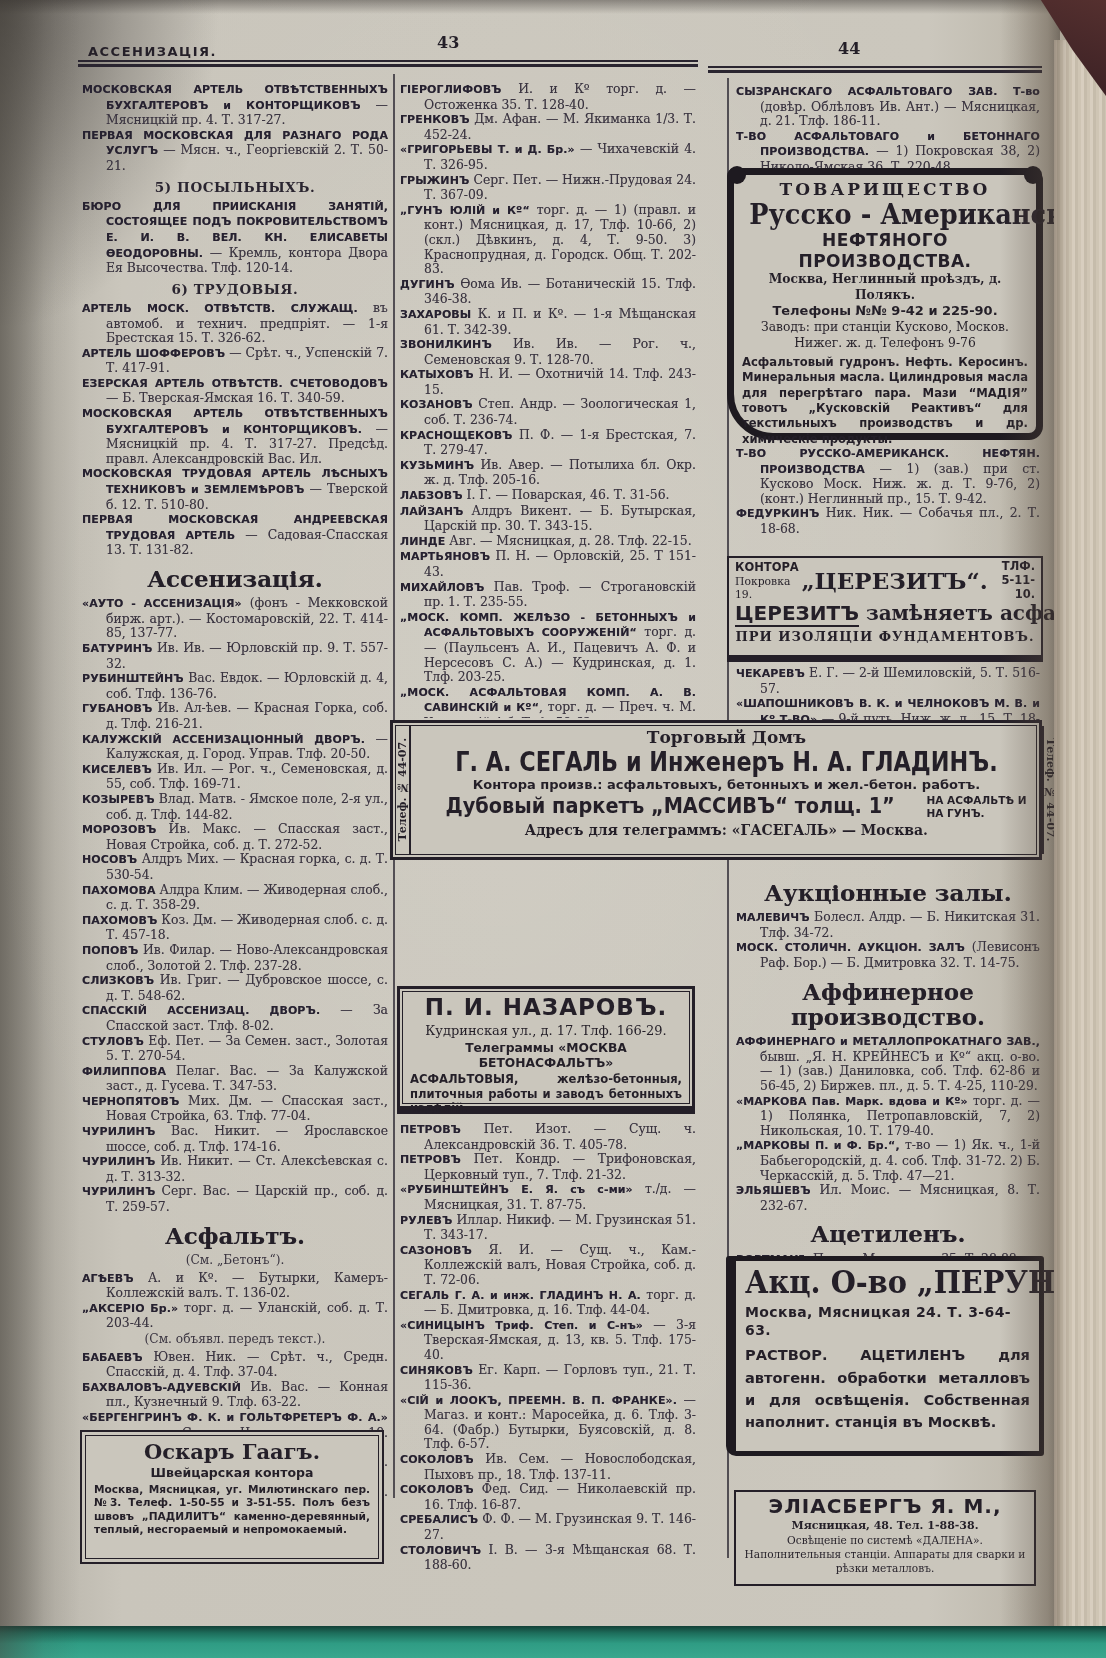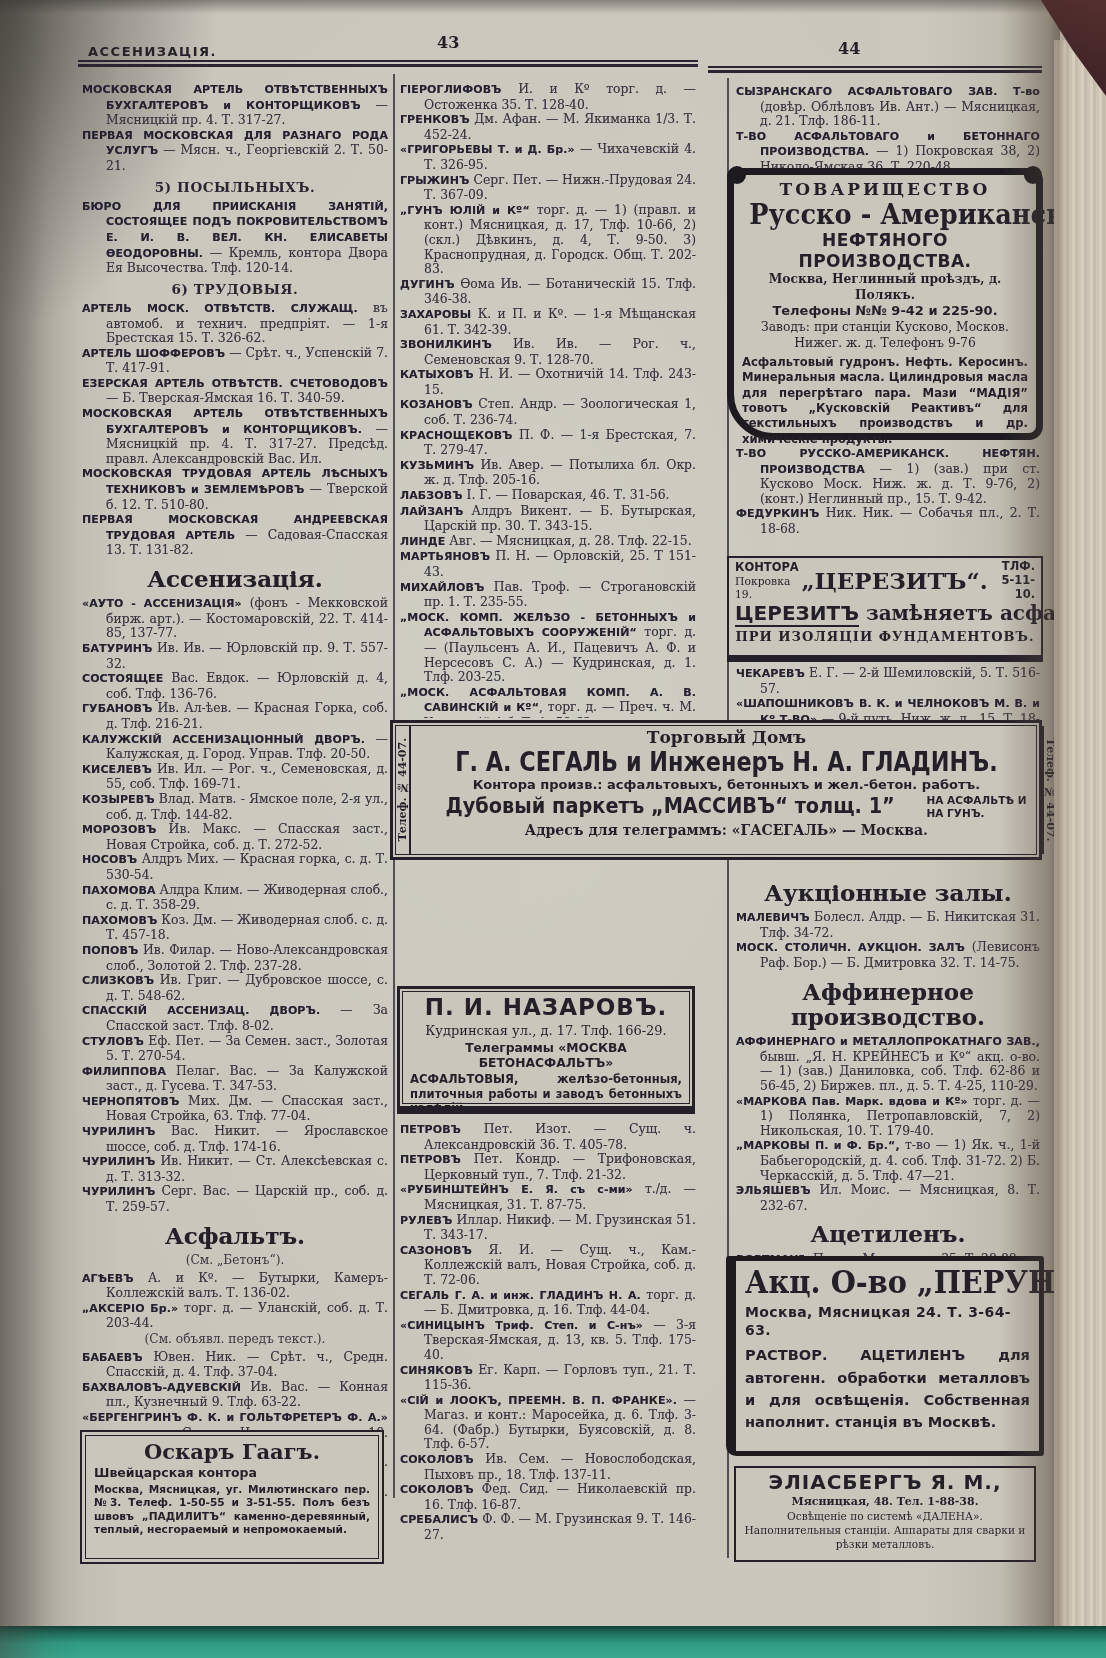--- a/index.html
+++ b/index.html
@@ -42,21 +42,21 @@
   .rule{position:absolute;background:#2a2530;}
   .vline{position:absolute;background:rgba(42,37,48,.75);width:1.5px;}
 
   
   .ad{position:absolute;background:#cac6bc;color:#241f28;box-sizing:border-box;}
 
   
   .adg{border:2.5px solid #241f28;padding:3px;}
   .adg-in{border:1.5px solid #241f28;height:100%;box-sizing:border-box;padding:4px 8px 2px;}
   .adg-title{font:bold 21px/1.1 "DejaVu Serif",serif;text-align:center;}
-  .adg-sub{font:bold 12.5px/1.25 "DejaVu Sans",sans-serif;text-align:left;margin-top:2px;}
+  .adg-sub{font:bold 12.5px/1.25 "DejaVu Sans",sans-serif;text-align:center;margin-top:2px;}
   .adg-body{font:bold 10.6px/1.28 "DejaVu Sans",sans-serif;text-align:justify;margin-top:2px;}
 
   
   .adseg{border:3px solid #241f28;padding:2px;}
   .seg-in{border:1px solid #241f28;height:100%;box-sizing:border-box;display:flex;}
   .seg-side{width:27px;display:flex;align-items:center;justify-content:center;}
   .seg-left{border-right:2px solid #241f28;}
   .seg-right{border-left:2px solid #241f28;}
   .seg-vert{writing-mode:vertical-rl;transform:rotate(180deg);font:bold 11px "DejaVu Serif",serif;white-space:nowrap;}
   .seg-vert2{writing-mode:vertical-rl;font:bold 11px "DejaVu Serif",serif;white-space:nowrap;}
@@ -100,21 +100,21 @@
   .adc-repl{font:bold 20px/1.15 "DejaVu Serif",serif;}
   .adc-bottom{font:bold 13px/1.3 "DejaVu Serif",serif;text-align:center;letter-spacing:1px;margin-top:2px;}
 
   
   .adp{border:5px solid #1e1a20;border-left:10px solid #1e1a20;border-radius:3px 3px 3px 10px;padding:4px 9px;}
   .adp-title{font:bold 31px/1.1 "DejaVu Serif",serif;white-space:nowrap;transform:scaleX(.93);transform-origin:0 50%;}
   .adp-addr{font:bold 14px/1.3 "DejaVu Sans",sans-serif;margin-top:4px;letter-spacing:.4px;}
   .adp-body{font:bold 14.6px/1.52 "DejaVu Sans",sans-serif;text-align:justify;margin-top:5px;}
 
   
-  .ade{border:2.5px solid #241f28;text-align:center;padding:3px 8px;}
+  .ade{border:2.5px solid #241f28;text-align:center;padding:3px 8px;margin-top:24px;}
   .ade-title{font:bold 20px/1.15 "DejaVu Sans",sans-serif;letter-spacing:1px;}
   .ade-addr{font:bold 11px/1.3 "DejaVu Serif",serif;margin-top:1px;}
   .ade-body{font:10.6px/1.3 "DejaVu Serif",serif;margin-top:1px;}
 </style>
 </head>
 <body>
 
 <div class="scan">
   <div class="content">
 
@@ -137,21 +137,21 @@
         <div class="subh">6) ТРУДОВЫЯ.</div>
         <p class="e"><b>АРТЕЛЬ МОСК. ОТВѢТСТВ. СЛУЖАЩ.</b> въ автомоб. и технич. предпріят. — 1-я Брестская 15. Т. 326-62.</p>
         <p class="e"><b>АРТЕЛЬ ШОФФЕРОВЪ</b> — Срѣт. ч., Успенскій 7. Т. 417-91.</p>
         <p class="e"><b>ЕЗЕРСКАЯ АРТЕЛЬ ОТВѢТСТВ. СЧЕТОВОДОВЪ</b> — Б. Тверская-Ямская 16. Т. 340-59.</p>
         <p class="e"><b>МОСКОВСКАЯ АРТЕЛЬ ОТВѢТСТВЕННЫХЪ БУХГАЛТЕРОВЪ и КОНТОРЩИКОВЪ.</b> — Мясницкій пр. 4. Т. 317-27. Предсѣд. правл. Александровскій Вас. Ил.</p>
         <p class="e"><b>МОСКОВСКАЯ ТРУДОВАЯ АРТЕЛЬ ЛѢСНЫХЪ ТЕХНИКОВЪ и ЗЕМЛЕМѢРОВЪ</b> — Тверской б. 12. Т. 510-80.</p>
         <p class="e"><b>ПЕРВАЯ МОСКОВСКАЯ АНДРЕЕВСКАЯ ТРУДОВАЯ АРТЕЛЬ</b> — Садовая-Спасская 13. Т. 131-82.</p>
         <div class="sect">Ассенизація.</div>
         <p class="e"><b>«АУТО - АССЕНИЗАЦІЯ»</b> (фонъ - Мекковской бирж. арт.). — Костомаровскій, 22. Т. 414-85, 137-77.</p>
         <p class="e"><b>БАТУРИНЪ</b> Ив. Ив. — Юрловскій пр. 9. Т. 557-32.</p>
-        <p class="e"><b>СОСТОЯЩЕЕ</b> Вас. Евдок. — Юрловскій д. 4, соб. Тлф. 136-76.</p>
+        <p class="e"><b>РУБИНШТЕЙНЪ</b> Вас. Евдок. — Юрловскій д. 4, соб. Тлф. 136-76.</p>
         <p class="e"><b>ГУБАНОВЪ</b> Ив. Ал-ѣев. — Красная Горка, соб. д. Тлф. 216-21.</p>
         <p class="e"><b>КАЛУЖСКІЙ АССЕНИЗАЦІОННЫЙ ДВОРЪ.</b> — Калужская, д. Город. Управ. Тлф. 20-50.</p>
         <p class="e"><b>КИСЕЛЕВЪ</b> Ив. Ил. — Рог. ч., Семеновская, д. 55, соб. Тлф. 169-71.</p>
         <p class="e"><b>КОЗЫРЕВЪ</b> Влад. Матв. - Ямское поле, 2-я ул., соб. д. Тлф. 144-82.</p>
         <p class="e"><b>МОРОЗОВЪ</b> Ив. Макс. — Спасская заст., Новая Стройка, соб. д. Т. 272-52.</p>
         <p class="e"><b>НОСОВЪ</b> Алдръ Мих. — Красная горка, с. д. Т. 530-54.</p>
         <p class="e"><b>ПАХОМОВА</b> Алдра Клим. — Живодерная слоб., с. д. Т. 358-29.</p>
         <p class="e"><b>ПАХОМОВЪ</b> Коз. Дм. — Живодерная слоб. с. д. Т. 457-18.</p>
         <p class="e"><b>ПОПОВЪ</b> Ив. Филар. — Ново-Александровская слоб., Золотой 2. Тлф. 237-28.</p>
         <p class="e"><b>СЛИЗКОВЪ</b> Ив. Григ. — Дубровское шоссе, с. д. Т. 548-62.</p>
@@ -212,20 +212,21 @@
         <p class="e"><b>«РУБИНШТЕЙНЪ Е. Я. съ с-ми»</b> т./д. — Мясницкая, 31. Т. 87-75.</p>
         <p class="e"><b>РУЛЕВЪ</b> Иллар. Никиф. — М. Грузинская 51. Т. 343-17.</p>
         <p class="e"><b>САЗОНОВЪ</b> Я. И. — Сущ. ч., Кам.-Коллежскій валъ, Новая Стройка, соб. д. Т. 72-06.</p>
         <p class="e"><b>СЕГАЛЬ Г. А. и инж. ГЛАДИНЪ Н. А.</b> торг. д. — Б. Дмитровка, д. 16. Тлф. 44-04.</p>
         <p class="e"><b>«СИНИЦЫНЪ Триф. Степ. и С-нъ»</b> — 3-я Тверская-Ямская, д. 13, кв. 5. Тлф. 175-40.</p>
         <p class="e"><b>СИНЯКОВЪ</b> Ег. Карп. — Горловъ туп., 21. Т. 115-36.</p>
         <p class="e"><b>«СІЙ и ЛООКЪ, ПРЕЕМН. В. П. ФРАНКЕ».</b> — Магаз. и конт.: Маросейка, д. 6. Тлф. 3-64. (Фабр.) Бутырки, Буясовскій, д. 8. Тлф. 6-57.</p>
         <p class="e"><b>СОКОЛОВЪ</b> Ив. Сем. — Новослободская, Пыховъ пр., 18. Тлф. 137-11.</p>
         <p class="e"><b>СОКОЛОВЪ</b> Фед. Сид. — Николаевскій пр. 16. Тлф. 16-87.</p>
         <p class="e"><b>СРЕБАЛИСЪ</b> Ф. Ф. — М. Грузинская 9. Т. 146-27.</p>
+        <p class="e"><b>СТОЛОВИЧЪ</b> І. В. — 3-я Мѣщанская 68. Т. 188-60.</p>
       </div>
     <div class="col" style="left:736px;top:872px;width:304px;">
         <div class="sect">Аукціонные залы.</div>
         <p class="e"><b>МАЛЕВИЧЪ</b> Болесл. Алдр. — Б. Никитская 31. Тлф. 34-72.</p>
         <p class="e"><b>МОСК. СТОЛИЧН. АУКЦІОН. ЗАЛЪ</b> (Левисонъ Раф. Бор.) — Б. Дмитровка 32. Т. 14-75.</p>
         <div class="sect">Аффинерное производство.</div>
         <p class="e"><b>АФФИНЕРНАГО и МЕТАЛЛОПРОКАТНАГО ЗАВ.,</b> бывш. „Я. Н. КРЕЙНЕСЪ и Кº“ акц. о-во. — 1) (зав.) Даниловка, соб. Тлф. 62-86 и 56-45, 2) Биржев. пл., д. 5. Т. 4-25, 110-29.</p>
         <p class="e"><b>«МАРКОВА Пав. Марк. вдова и Кº»</b> торг. д. — 1) Полянка, Петропавловскій, 7, 2) Никольская, 10. Т. 179-40.</p>
         <p class="e"><b>„МАРКОВЫ П. и Ф. Бр.“,</b> т-во — 1) Як. ч., 1-й Бабьегородскій, д. 4. соб. Тлф. 31-72. 2) Б. Черкасскій, д. 5. Тлф. 47—21.</p>
         <p class="e"><b>ЭЛЬЯШЕВЪ</b> Ил. Моис. — Мясницкая, 8. Т. 232-67.</p>

